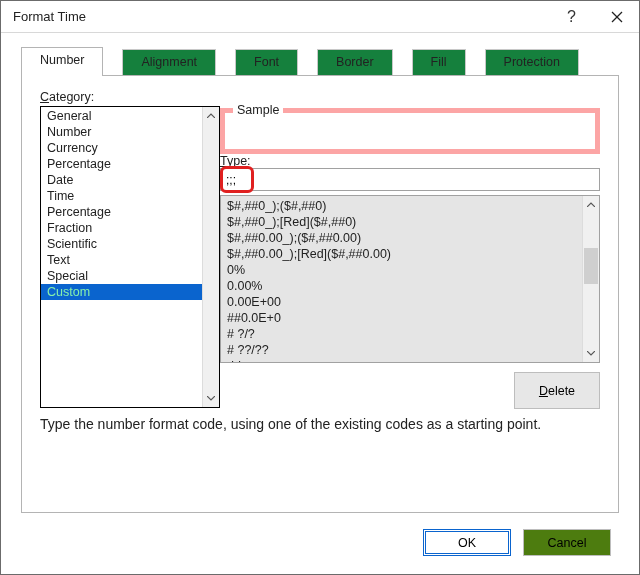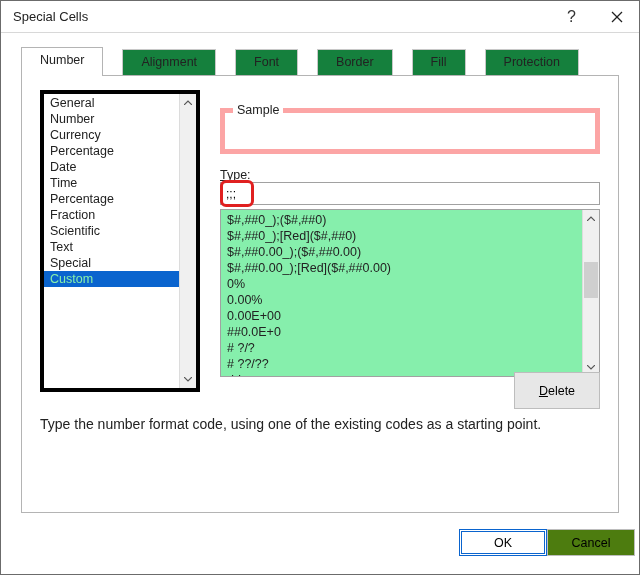--- a/index.html
+++ b/index.html
@@ -16,63 +16,63 @@
   
   .tabstrip { display: flex; height: 28px; }
   .tab { padding: 5px 18px 0 18px; border: 1px solid #c8c8c8; border-bottom: none; background: #fff; font-size: 12.5px; margin-right: -1px; position: relative; }
   .tab.inactive { background: #15803d; top: 2px; height: 26px; margin-left: 20px; }
   .tab.active { background: #fff; border-color: #b4b4b4; height: 29px; z-index: 2; top: 0; }
   .tabpane { border: 1px solid #b4b4b4; height: 438px; padding: 14px 18px 14px 18px; position: relative; }
 
   
   .cat-label { margin-bottom: 2px; }
   .cat-label .ul { text-decoration: underline; }
-  .category-box { width: 160px; height: 302px; border: 4px solid #000000; display: inline-flex; background: #fff; vertical-align: top; }
+  .category-box { width: 180px; height: 302px; border: 1px solid #000000; display: inline-flex; background: #fff; vertical-align: top; }
   .category-box .list { flex: 1; overflow: hidden; padding-top: 1px; }
   .category-box .item { padding: 0 6px; line-height: 16px; font-size: 12.5px; cursor: default; white-space: nowrap; }
   .category-box .item.selected { background: #0a64ce; color: #86efac; }
   .sb { width: 17px; background: #f0f0f0; border-left: 1px solid #dcdcdc; display: flex; flex-direction: column; }
   .sb .btn { height: 17px; display:flex; align-items:center; justify-content:center; }
   .sb .btn svg { display:block; }
   .sb .track { flex:1; position:relative; }
   .sb .thumb { position:absolute; left:1px; right:1px; background:#cfcfcf; }
 
   .right-col { position:absolute; left:198px; right:18px; top:14px; }
 
   
   .sample-group { border:5px solid #fca5a5; height:46px; padding:2px 10px; margin-top:18px; position:relative; }
   .sample-group .legend { position:absolute; top:-10px; left:8px; background:#fff; padding:0 4px; }
-  .type-label { margin-top:14px; }
+  .type-label { }
   .type-label .ul { text-decoration: underline; }
   .type-input-wrap { position:relative; }
   .type-input { width:100%; height:23px; border:1px solid #a1a1a1; padding:3px 5px; font-family:inherit; font-size:12px; }
   .highlight-box { position:absolute; left:0; top:-2px; width:34px; height:27px; border:3px solid #e02020; border-radius:6px; pointer-events:none; }
 
-  .format-list-wrap { border:1px solid #a1a1a1; margin-top:4px; height:168px; display:flex; background:#86efac; }
+  .format-list-wrap { border:1px solid #a1a1a1; margin-top:4px; height:168px; display:flex; background:#e5e5e5; }
   .format-list-wrap .flist { flex:1; overflow:hidden; padding:2px 0 2px 6px; }
   .format-list-wrap .fitem { line-height:16px; font-size:12.5px; white-space:nowrap; cursor:default; }
 
   .delete-btn { position:absolute; right:0; top:282px; width:86px; height:37px; border:1px solid #bdbdbd; background:#e7e7e7; font-family:inherit; font-size:12.5px; }
   .delete-btn .ul { text-decoration: underline; }
 
   .hint { position:absolute; left:18px; right:18px; top:340px; font-size:14px; }
 
   
-  .footer { position: absolute; right: 4px; bottom: 18px; display:flex; }
+  .footer { position: absolute; right: 28px; bottom: 18px; display:flex; gap:12px; }
   .footer button { width:88px; height:27px; font-family:inherit; font-size:12.5px; }
   .ok-btn { border:1px solid #0a64ce; background:#fff; outline:1px solid #0a64ce; outline-offset:-3px; }
   .cancel-btn { border:1px solid #bdbdbd; background:#4d7c0f; }
 </style>
 </head>
 <body>
 
 <div class="window">
 
   <div class="titlebar">
-    <div class="title">Special Cells</div>
+    <div class="title">Format Time</div>
     <div class="ctl help">?</div>
     <div class="ctl close">
       <svg width="12" height="12">
           <line x1="1" y1="1" x2="11" y2="11" stroke-width="1.3"></line>
           <line x1="11" y1="1" x2="1" y2="11" stroke-width="1.3"></line>
         </svg>
     </div>
   </div>
 
   <div class="content">
@@ -81,20 +81,23 @@
       <div class="tab active"><span>Number</span></div>
       <div class="tab inactive"><span>Alignment</span></div>
       <div class="tab inactive"><span>Font</span></div>
       <div class="tab inactive"><span>Border</span></div>
       <div class="tab inactive"><span>Fill</span></div>
       <div class="tab inactive"><span>Protection</span></div>
     </div>
 
     <div class="tabpane">
 
+      <div class="cat-label">
+        <span class="ul">C</span><span>ategory:</span>
+      </div>
       <div class="category-box">
         <div class="list">
           <div class="item">General</div>
           <div class="item">Number</div>
           <div class="item">Currency</div>
           <div class="item">Percentage</div>
           <div class="item">Date</div>
           <div class="item">Time</div>
           <div class="item">Percentage</div>
           <div class="item">Fraction</div>

